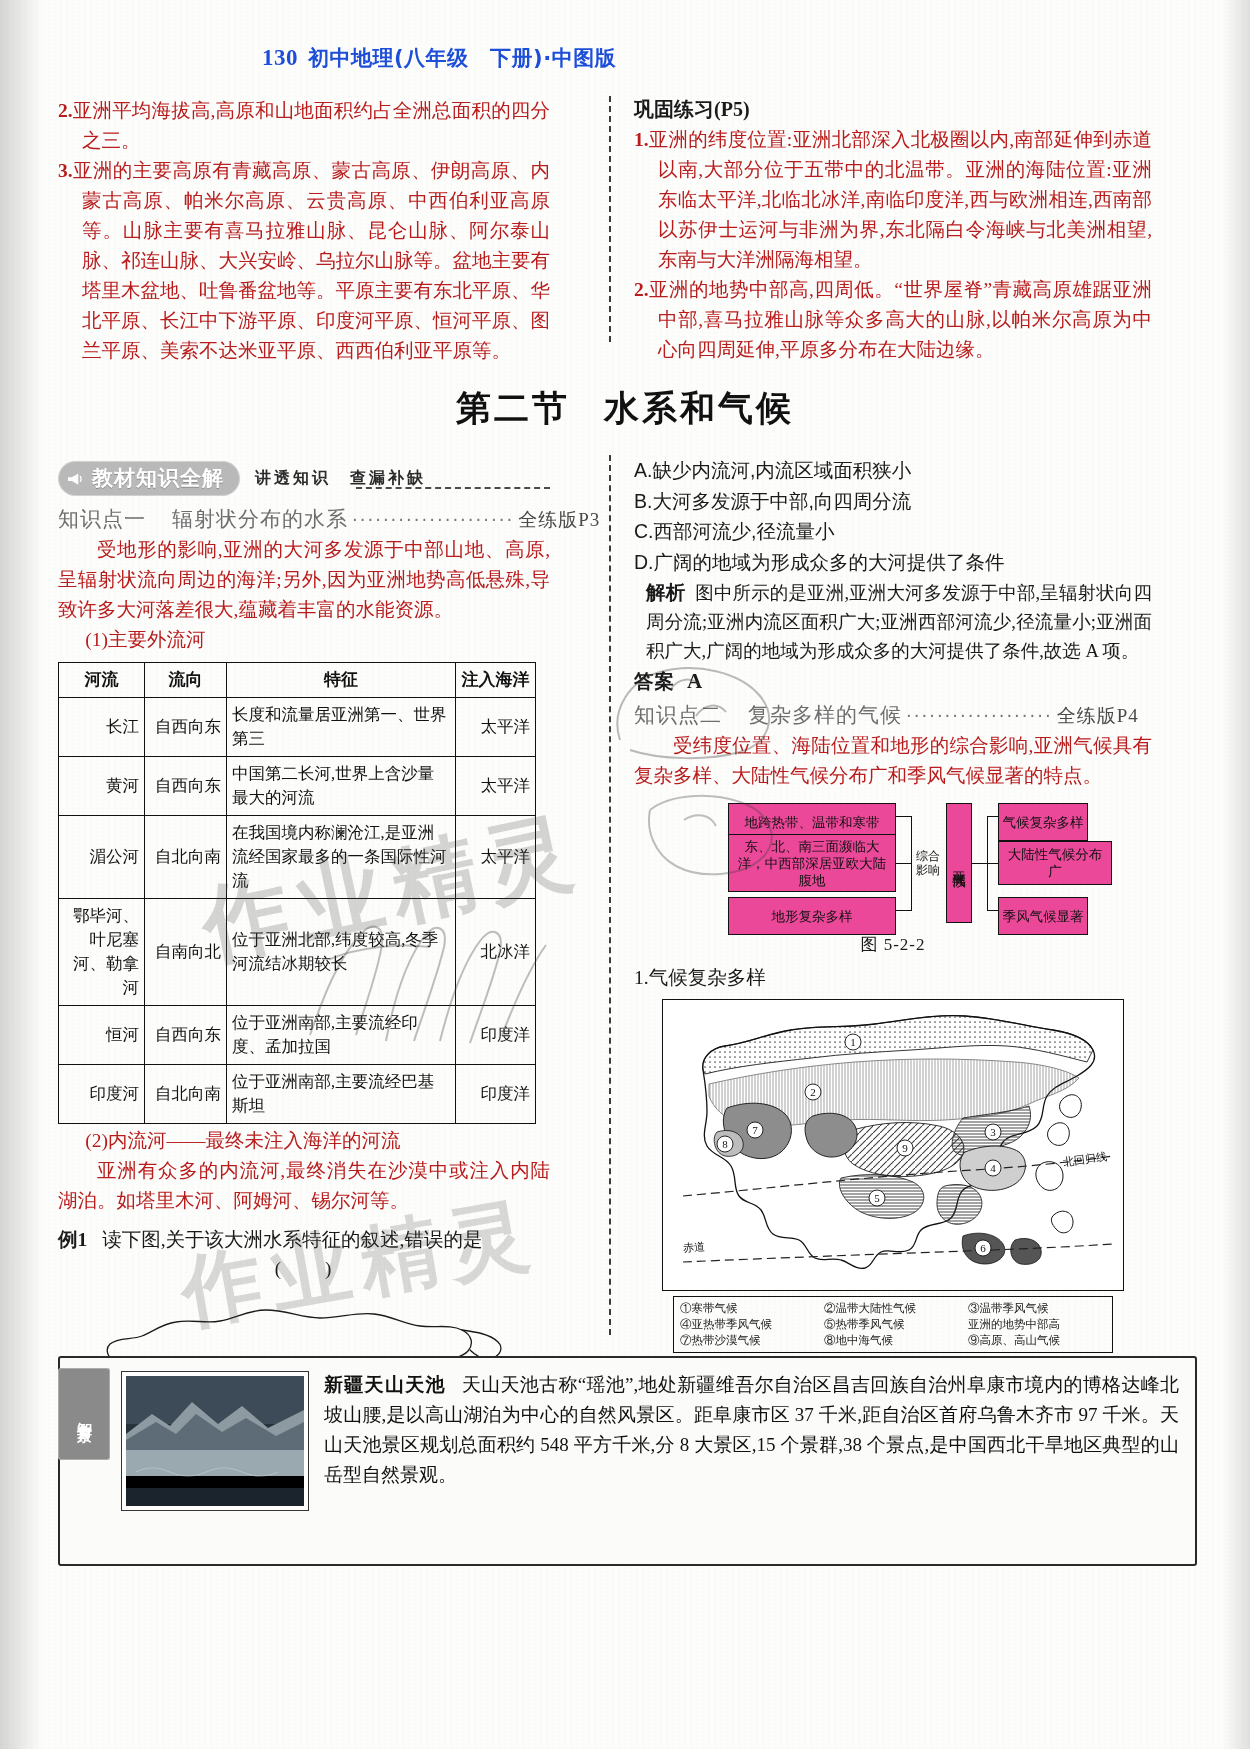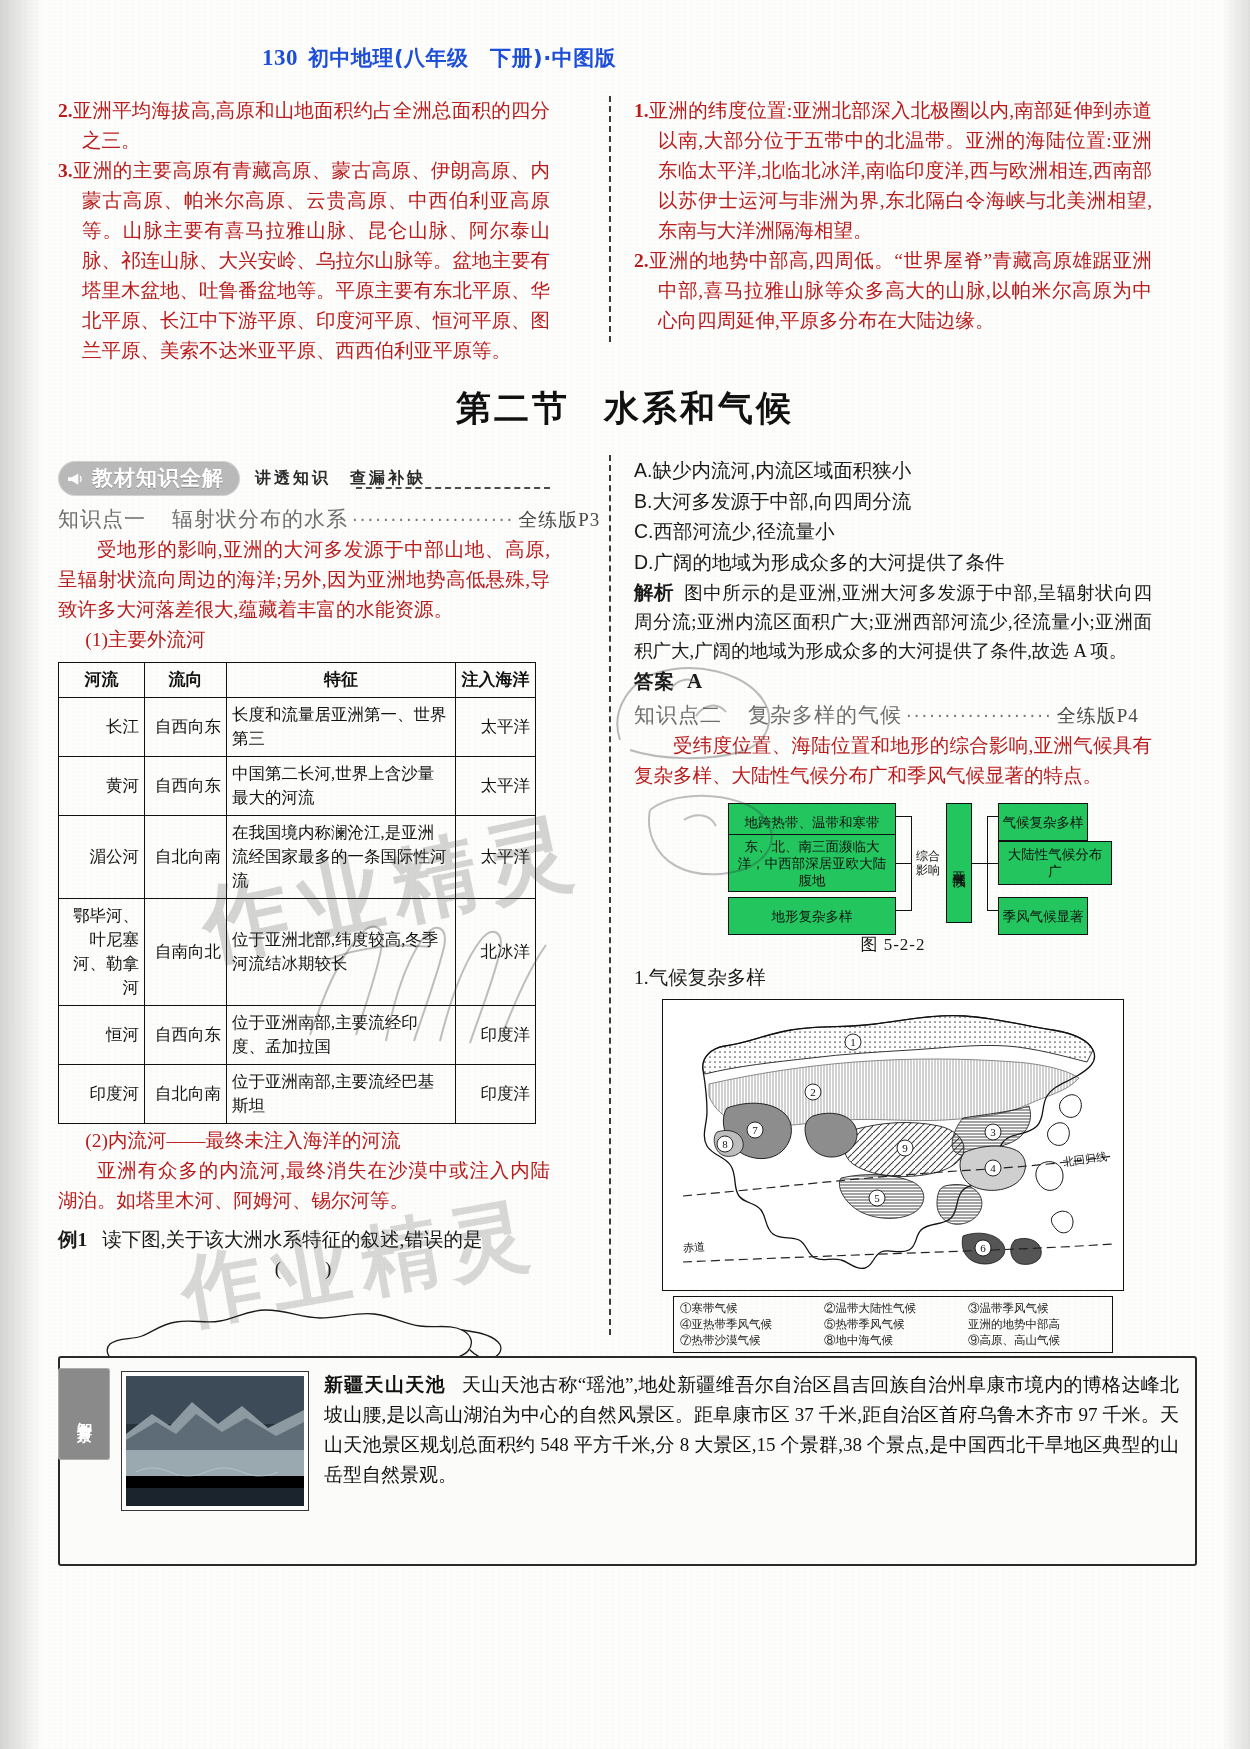--- a/index.html
+++ b/index.html
@@ -154,33 +154,33 @@
     text-align:center;font-family:"Liberation Serif",serif;
     font-size:17px;color:#1a1a1a;margin-top:4px;letter-spacing:1px;
   }
 
   
   .opts{font-family:Liberation Sans, sans-serif;font-size:19.5px;line-height:30.5px;}
   .opts div{padding-left:22px;text-indent:-22px;}
 
   .analysis{
     font-family:"Liberation Serif",serif;font-size:18.5px;line-height:29px;
-    margin-top:1px;text-align:justify;
+    margin-top:1px;text-align:justify;margin-left:12px;
   }
   .analysis .lbl{font-weight:bold;font-size:19.5px;margin-right:10px;}
   .ans{
     font-family:"Liberation Serif",serif;font-size:19.5px;font-weight:bold;
     margin-top:2px;letter-spacing:1px;
   }
   .ans .a{margin-left:12px;font-size:21px;}
 
   
   .flow{position:relative;width:330px;height:128px;margin:10px auto 0 auto;}
   .fbox{
-    position:absolute;border:1.5px solid #111;background:#22c55e;
+    position:absolute;border:1.5px solid #111;background:#ec4899;
     font-family:"Liberation Serif",serif;font-size:13.5px;line-height:17px;
     color:#111;display:flex;align-items:center;justify-content:center;
     text-align:center;padding:18px 3px;box-sizing:border-box;
   }
   .fbox.v{
     writing-mode:vertical-rl;text-orientation:upright;letter-spacing:1px;
   }
   .fline{position:absolute;background:#111;}
 
   
@@ -261,20 +261,21 @@
     <div class="colL">
       <div class="p num">
         <b class="n">2.</b><span>亚洲平均海拔高,高原和山地面积约占全洲总面积的四分之三。</span>
       </div>
       <div class="p num">
         <b class="n">3.</b><span>亚洲的主要高原有青藏高原、蒙古高原、伊朗高原、内蒙古高原、帕米尔高原、云贵高原、中西伯利亚高原等。山脉主要有喜马拉雅山脉、昆仑山脉、阿尔泰山脉、祁连山脉、大兴安岭、乌拉尔山脉等。盆地主要有塔里木盆地、吐鲁番盆地等。平原主要有东北平原、华北平原、长江中下游平原、印度河平原、恒河平原、图兰平原、美索不达米亚平原、西西伯利亚平原等。</span>
       </div>
     </div>
 
     <div class="colR">
+      <div class="sub-h">巩固练习(P5)</div>
       <div class="p num">
         <b class="n">1.</b><span>亚洲的纬度位置:亚洲北部深入北极圈以内,南部延伸到赤道以南,大部分位于五带中的北温带。亚洲的海陆位置:亚洲东临太平洋,北临北冰洋,南临印度洋,西与欧洲相连,西南部以苏伊士运河与非洲为界,东北隔白令海峡与北美洲相望,东南与大洋洲隔海相望。</span>
       </div>
       <div class="p num">
         <b class="n">2.</b><span>亚洲的地势中部高,四周低。“世界屋脊”青藏高原雄踞亚洲中部,喜马拉雅山脉等众多高大的山脉,以帕米尔高原为中心向四周延伸,平原多分布在大陆边缘。</span>
       </div>
     </div>
   </div>
 
   <div class="sec-title">

